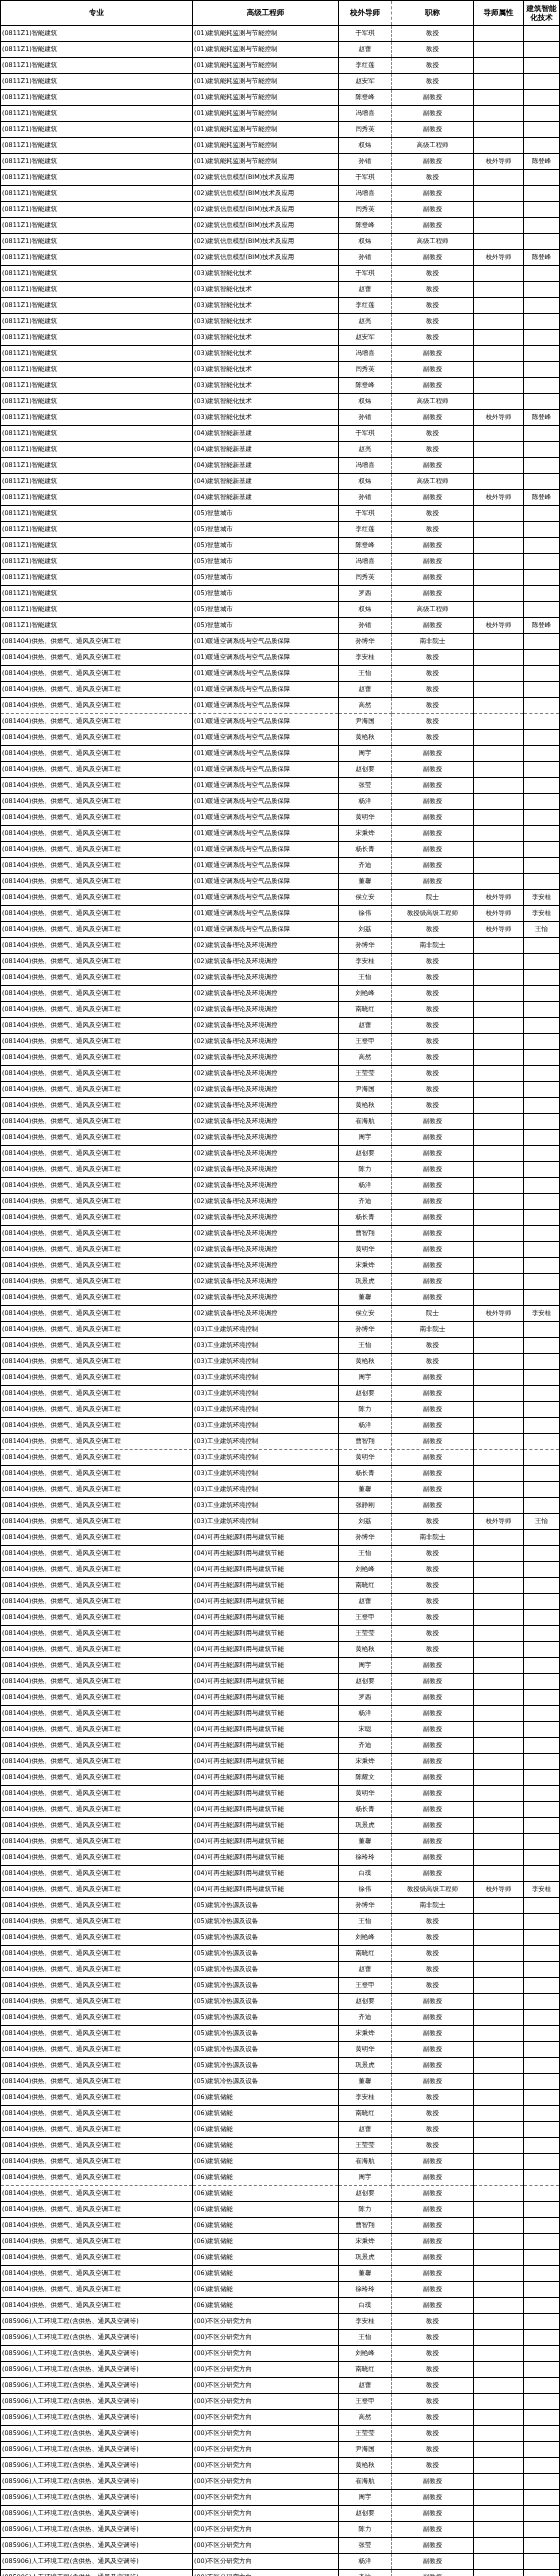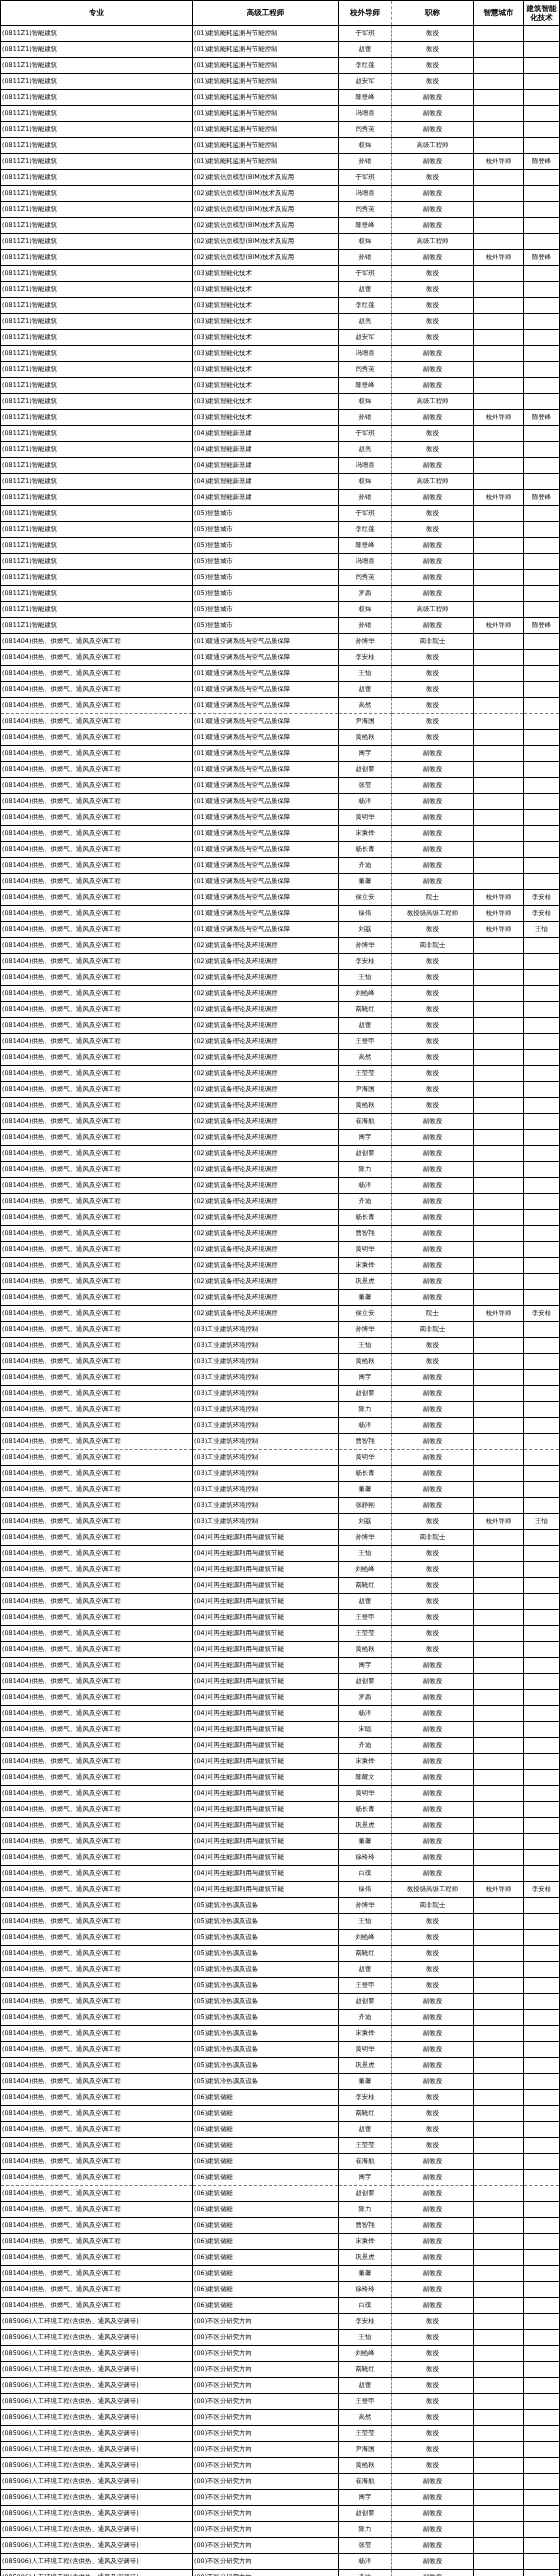--- a/index.html
+++ b/index.html
@@ -30,21 +30,21 @@
       <col class="c4">
       <col class="c5">
       <col class="c6">
   </colgroup>
   <thead>
     <tr>
       <th>专业</th>
       <th>高级工程师</th>
       <th>校外导师</th>
       <th>职称</th>
-      <th>智慧城市</th>
+      <th>导师属性</th>
       <th>建筑智能化技术</th>
     </tr>
   </thead>
   <tbody>
       <tr>
         <td>(0811Z1)智能建筑</td>
         <td>(01)建筑能耗监测与节能控制</td>
         <td>于军琪</td>
         <td>教授</td>
         <td></td>

